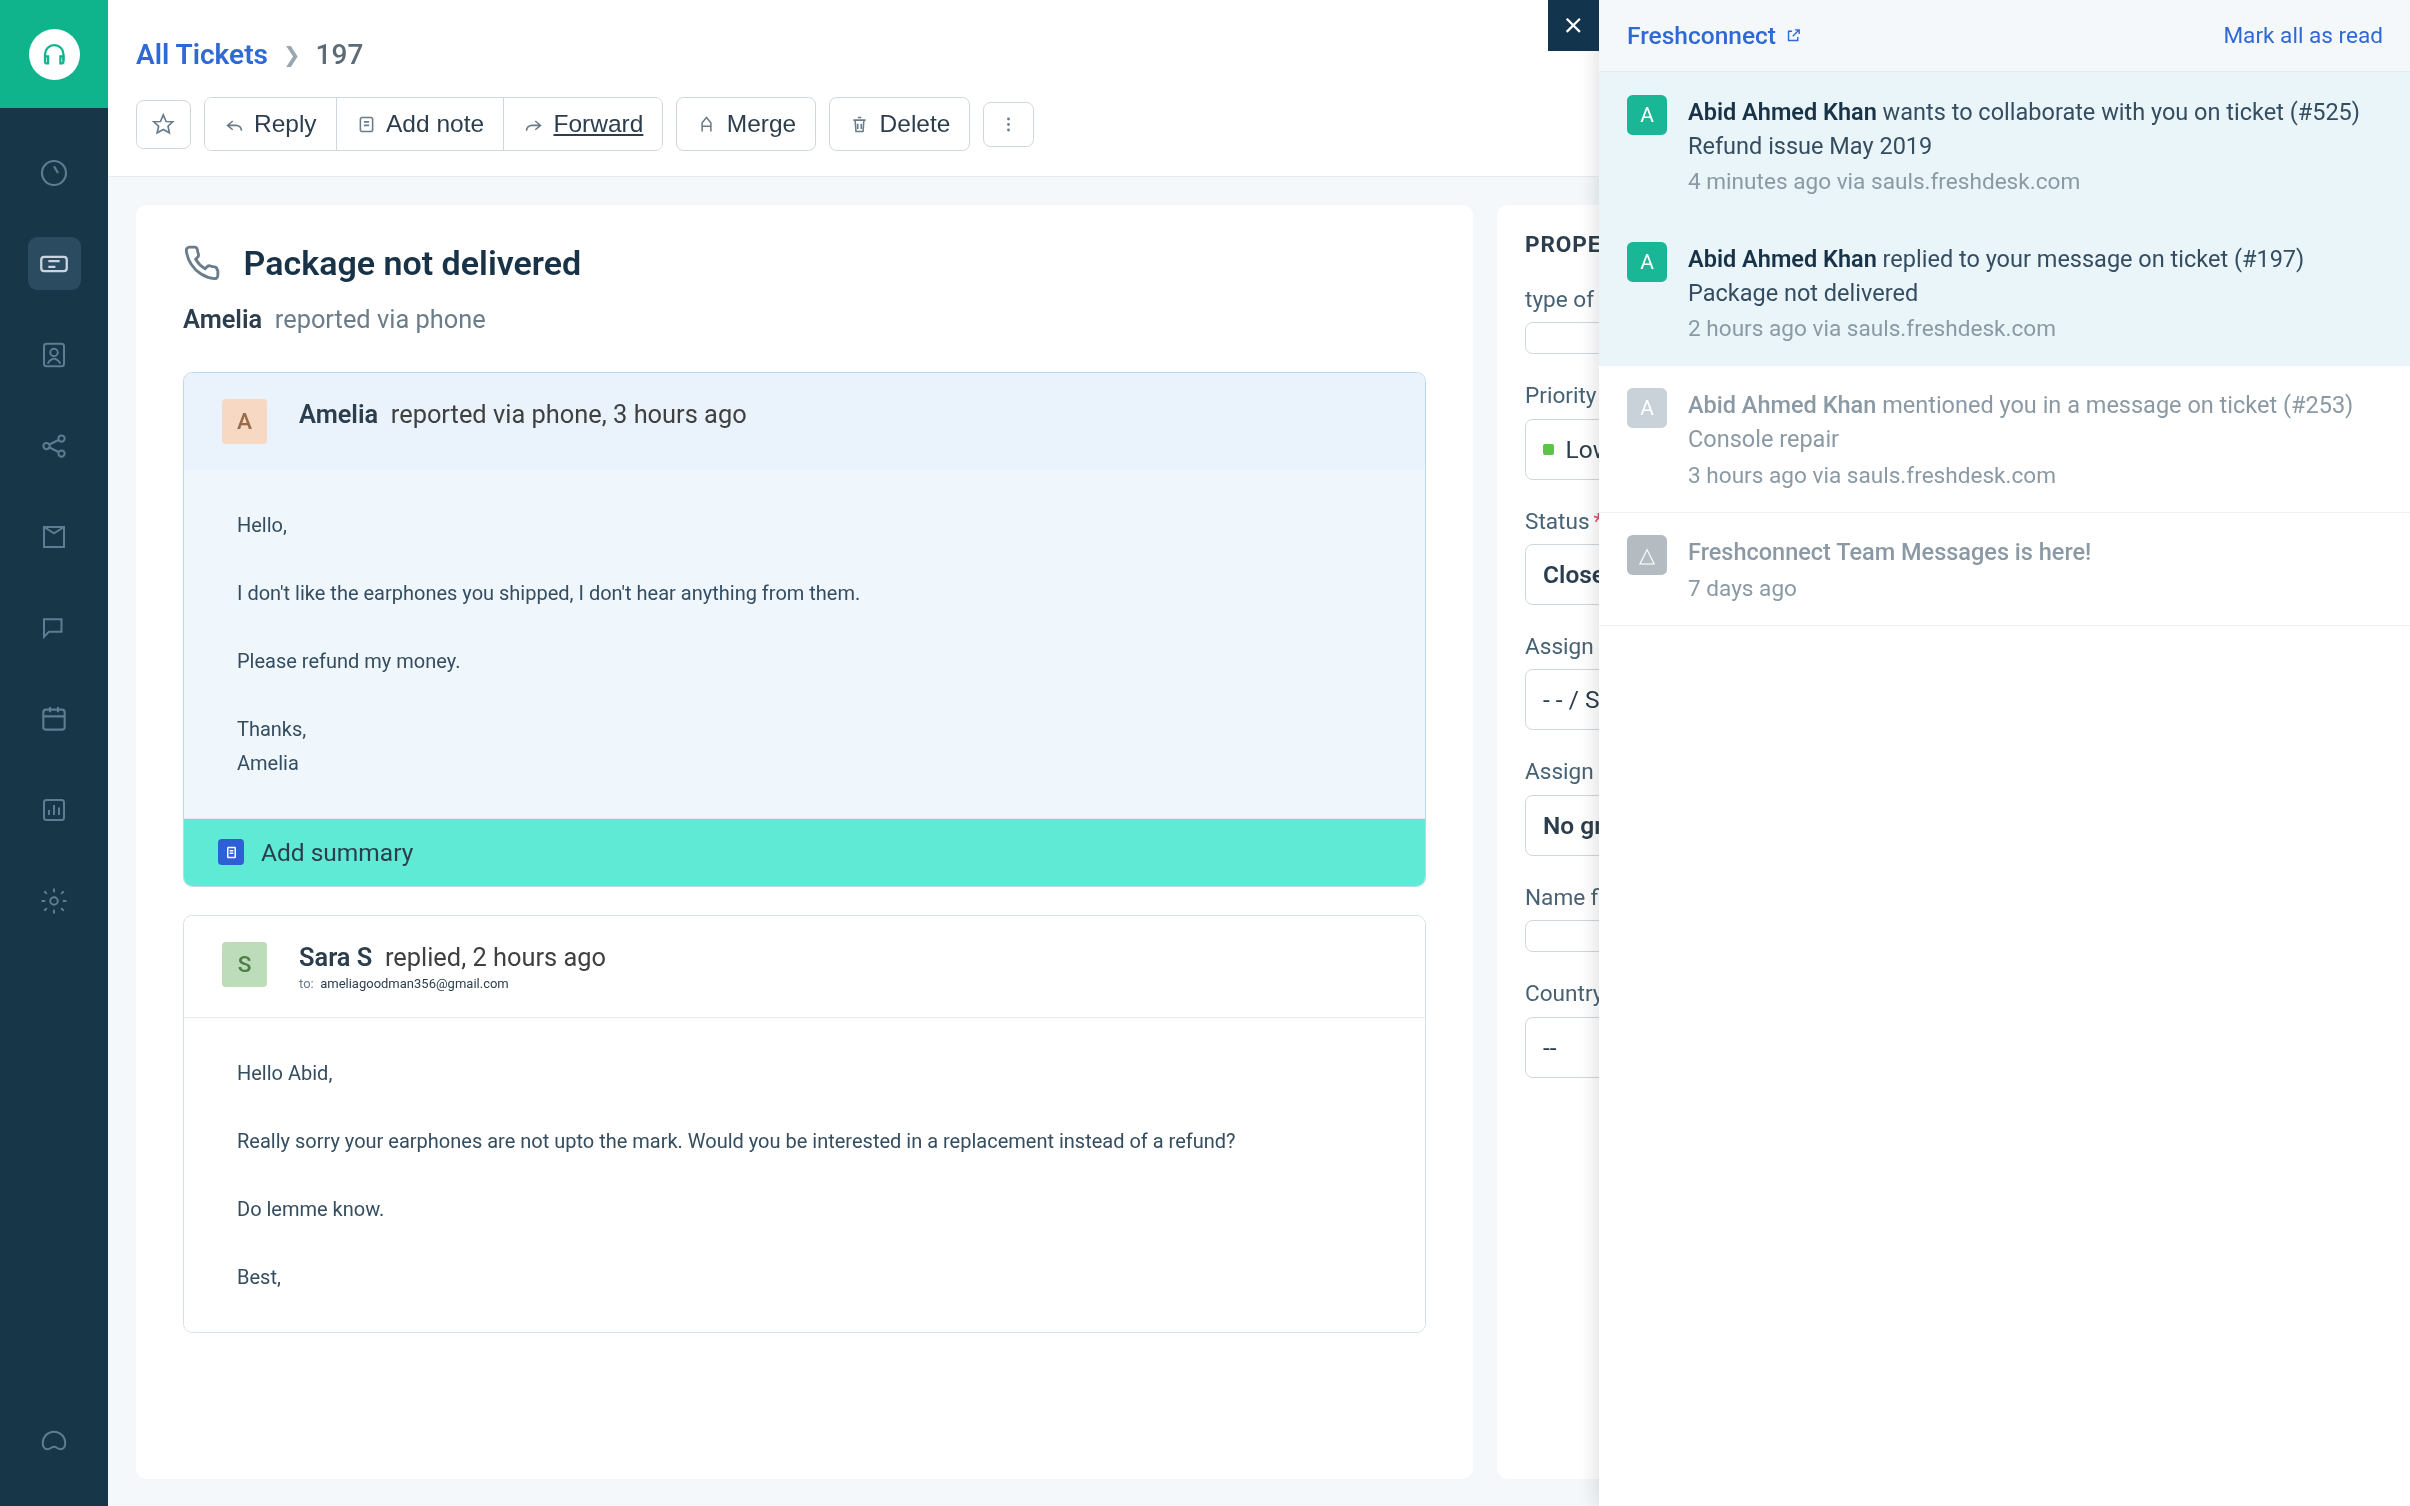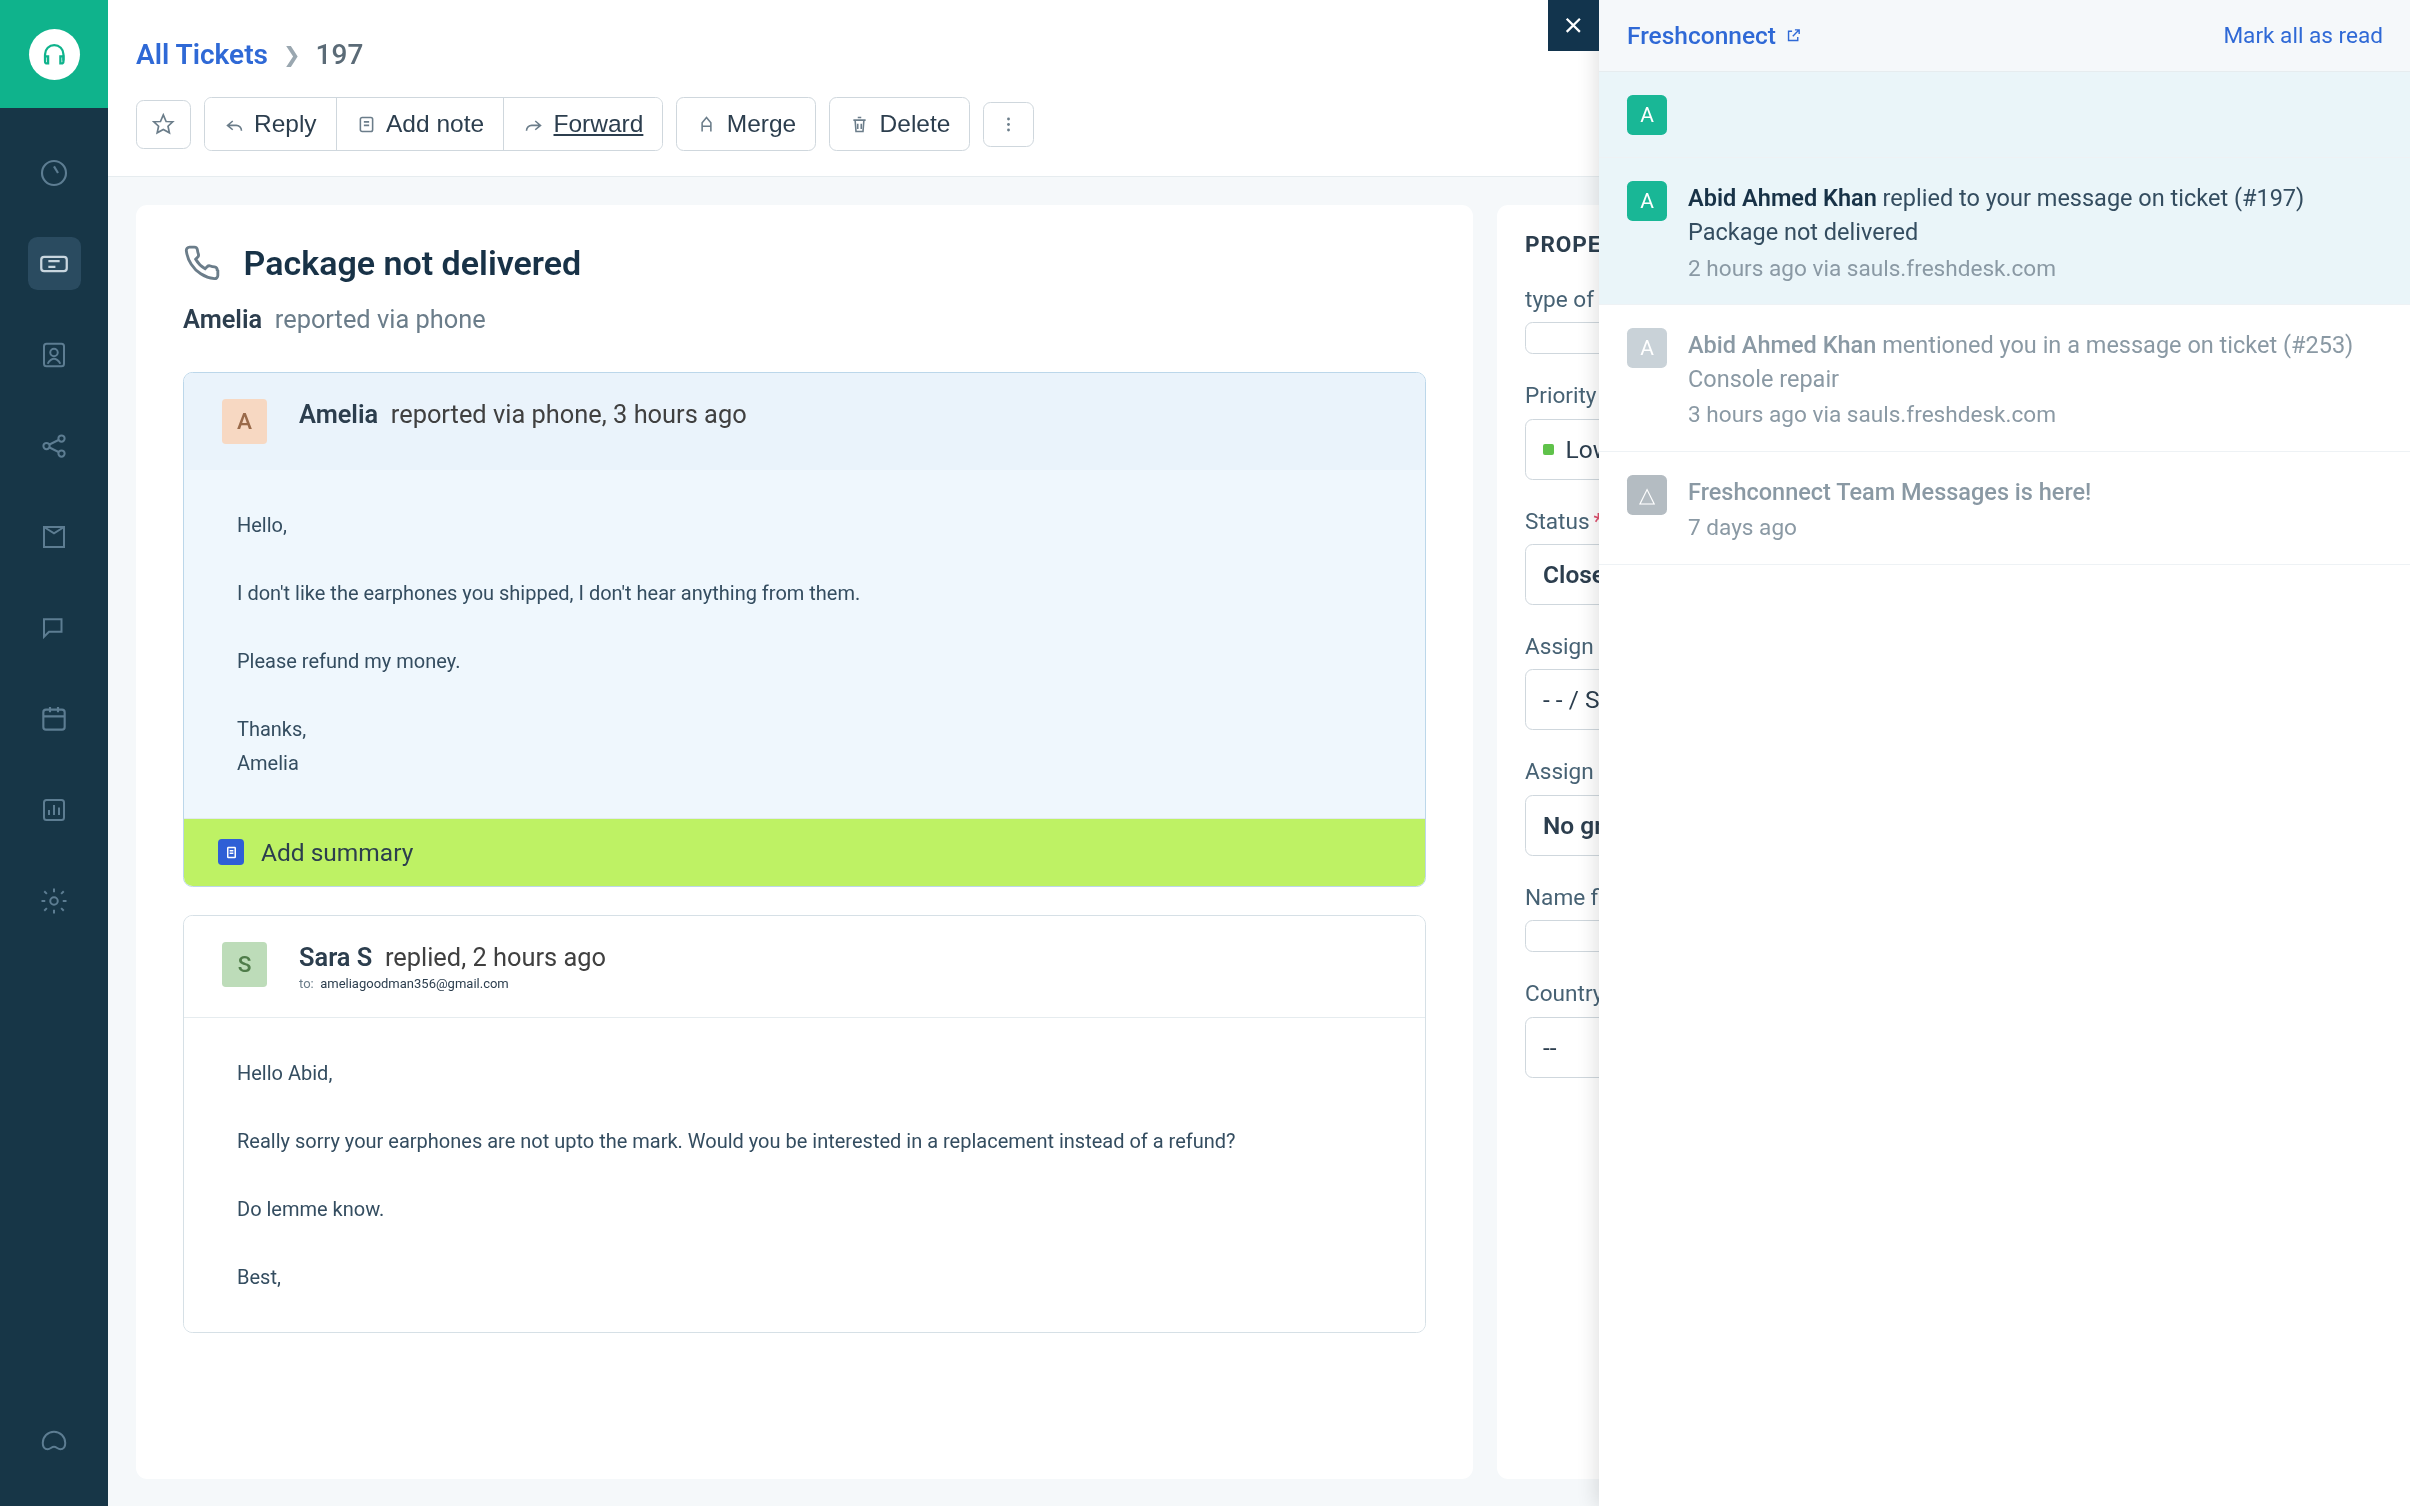--- a/index.html
+++ b/index.html
@@ -44,21 +44,21 @@
 .avatar { width: 45px; height: 45px; border-radius: 3.8px; display: flex; align-items: center; justify-content: center; color: #9a6a4a; font-size: 22.6px; font-weight: 500; }
 .avatar.peach { background: #f7d8c2; }
 .avatar.green { background: #bddcb9; color:#4f7c4a; }
 .msg-meta { font-size: 25.4px; color: #2c3e4e; }
 .msg-meta .mname { font-weight: 600; }
 .msg-meta .minfo { color: #404040; }
 .msg-to { color:#6b7d8a; margin-top:3.8px; }
 .msg-to .addr { color:#2c3e4e; }
 .msg-body { padding: 38px 53px; background: #eff7fd; font-size: 20px; color: #344d60; line-height: 1.7; white-space: pre-line; }
 .msg-card:not(.blue) .msg-body { background: #fff; }
-.msg-footer { padding: 19px 34px; background: #bef264; display: flex; align-items: center; gap: 17px; border-top: 0.9px solid #e2e9ee; }
+.msg-footer { padding: 19px 34px; background: #5eead4; display: flex; align-items: center; gap: 17px; border-top: 0.9px solid #e2e9ee; }
 .doc-icon { width: 26px; height: 26px; background: #2f5fd6; border-radius: 3.8px; display:flex; align-items:center; justify-content:center; color:#fff; font-size:15px; }
 .msg-footer-label { font-size: 24.5px; color: #2c3e4e; }
 
 
 .props-col { width: 320px; background: #fff; border-radius: 11.3px; padding: 26px 28px; position: relative; }
 .props-title { font-size: 22.6px; font-weight: 700; letter-spacing: 0.9px; color: #2c3e4e; margin-bottom: 28px; text-transform: uppercase; }
 .prop-field { margin-bottom: 28px; }
 .prop-label { font-size: 22.6px; color: #476274; margin-bottom: 9.4px; display:flex; gap:3.8px; }
 .req { color: #e0506e; }
 .prop-input { width: 100%; border: 0.9px solid #cfd7dd; border-radius: 7.5px; padding: 15px 17px; font-size: 24.5px; color: #2c3e4e; background: #fff; display:flex; align-items:center; gap:11.3px; }
@@ -379,20 +379,24 @@
             <span>Freshconnect</span>
             <svg width="17" height="17" viewBox="0 0 24 24" fill="none" stroke="currentColor" stroke-width="2">
               <path d="M14 4h6v6M20 4l-9 9M18 14v5H5V6h5"></path>
             </svg>
           </span>
         <span class="mark-read">Mark all as read</span>
       </div>
       <div class="notif-list" id="notif-list">
           <div class="notif-item unread">
     <div class="notif-avatar teal">A</div>
+    <div>
+      <div class="notif-text"><span class="bold">Abid Ahmed Khan</span> wants to collaborate with you on ticket (#525) Refund issue May 2019</div>
+      <div class="notif-sub">4 minutes ago via sauls.freshdesk.com</div>
+    </div>
           </div>
           <div class="notif-item unread">
     <div class="notif-avatar teal">A</div>
     <div>
       <div class="notif-text"><span class="bold">Abid Ahmed Khan</span> replied to your message on ticket (#197) Package not delivered</div>
       <div class="notif-sub">2 hours ago via sauls.freshdesk.com</div>
     </div>
           </div>
           <div class="notif-item read">
     <div class="notif-avatar grey">A</div>

